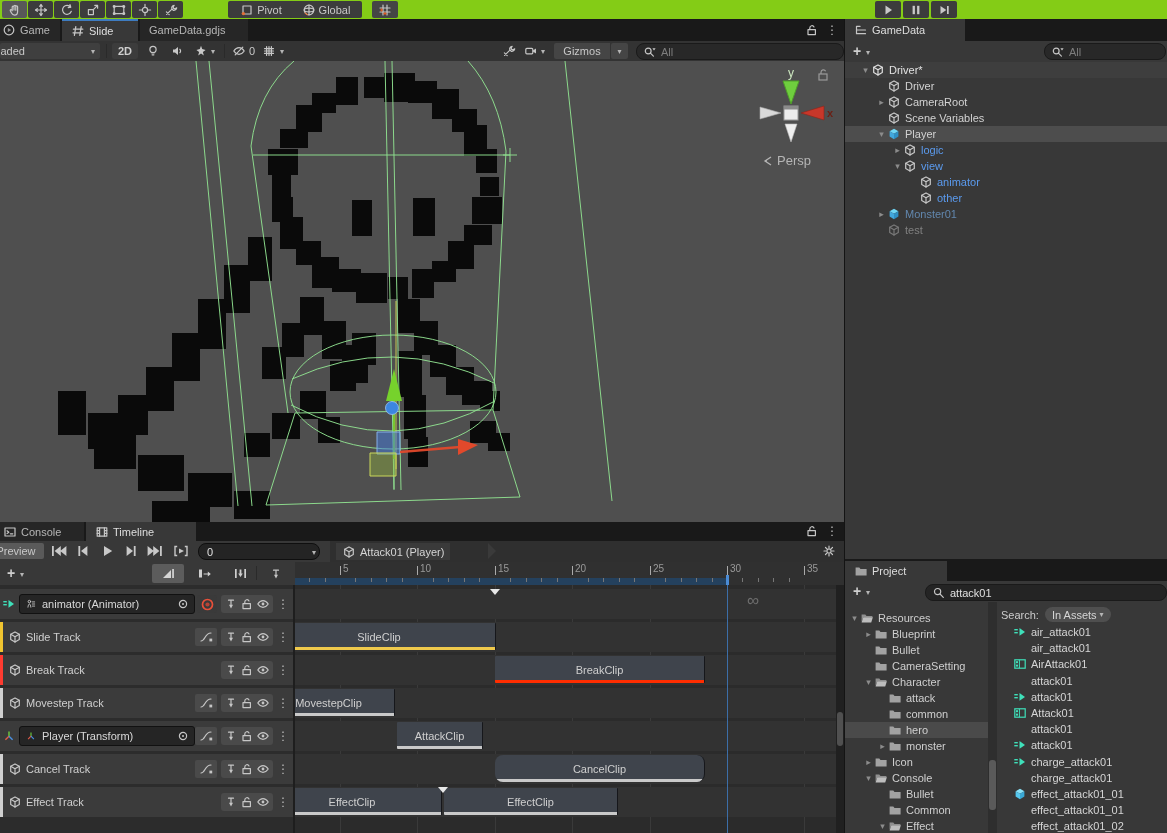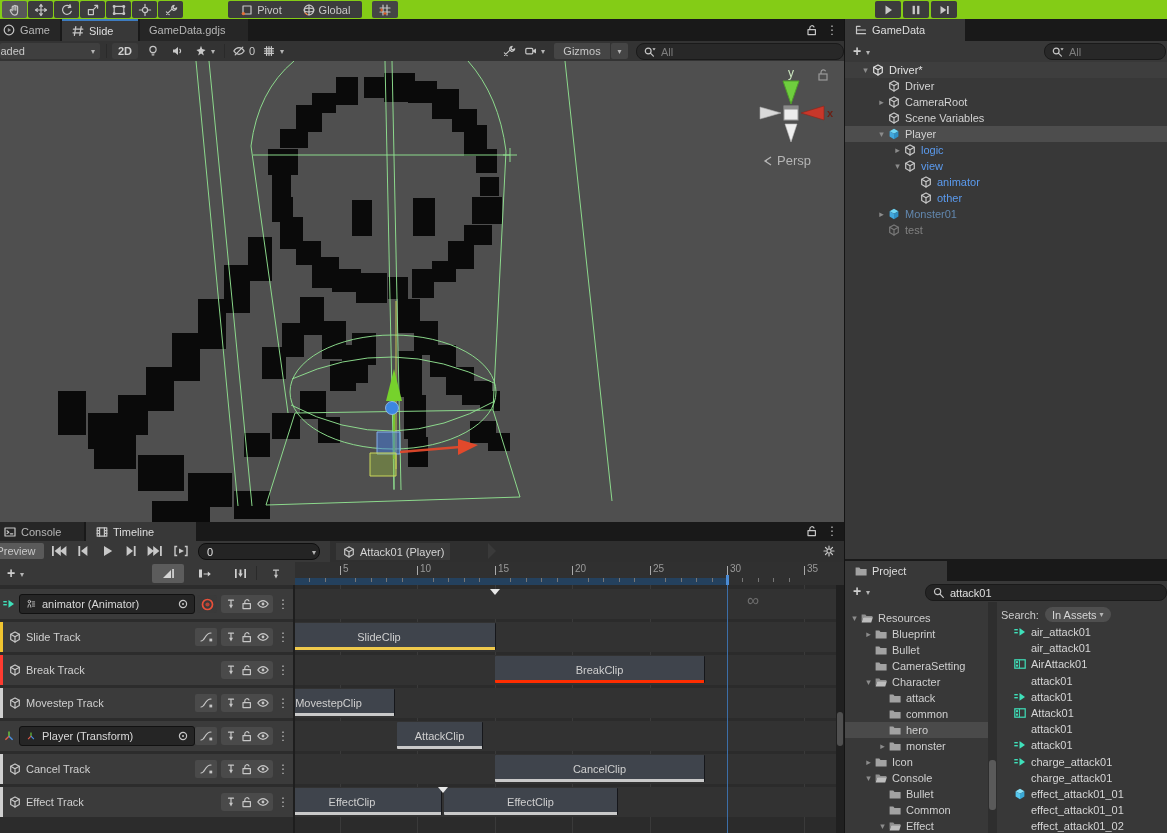--- a/index.html
+++ b/index.html
@@ -891,21 +891,21 @@
           <div class="clipbar" style="background: rgb(201, 201, 201);"></div>
         </div>
       </div>
       <div class="lanerow" style="top: 136px;">
         <div class="clip" style="left: 102px; width: 85px;">
           <div style="white-space: nowrap;">AttackClip</div>
           <div class="clipbar" style="background: rgb(201, 201, 201);"></div>
         </div>
       </div>
       <div class="lanerow" style="top: 169px;">
-        <div class="clip" style="left: 200px; width: 209px;">
+        <div class="clip" style="left: 200px; width: 209px; border-radius: 8px;">
           <div style="white-space: nowrap;">CancelClip</div>
           <div class="clipbar" style="background: rgb(201, 201, 201);"></div>
         </div>
       </div>
       <div class="lanerow" style="top: 202px;">
         <div class="clip" style="left: -32px; width: 178px;">
           <div style="white-space: nowrap;">EffectClip</div>
           <div class="clipbar" style="background: rgb(201, 201, 201);"></div>
         </div>
         <div class="clip" style="left: 149px; width: 173px;">

